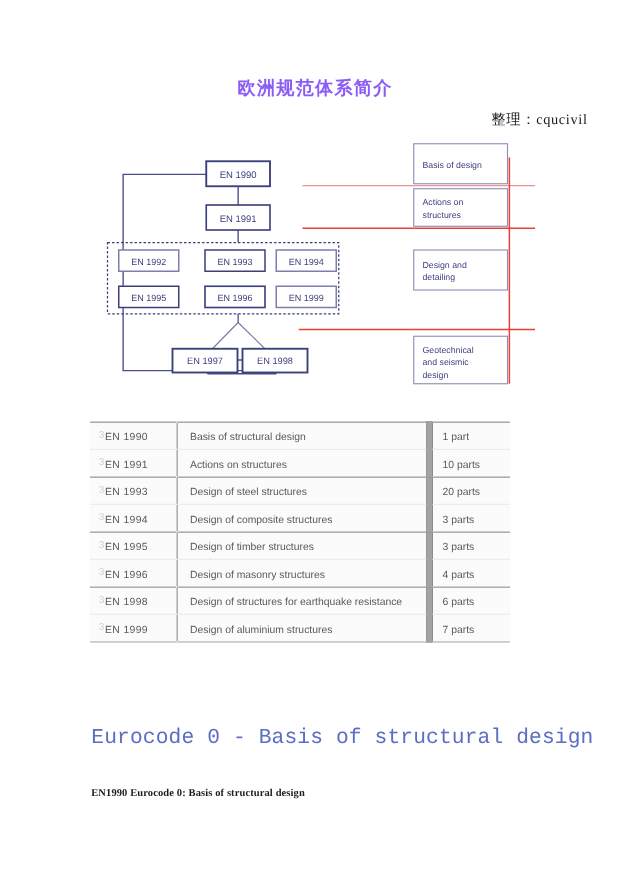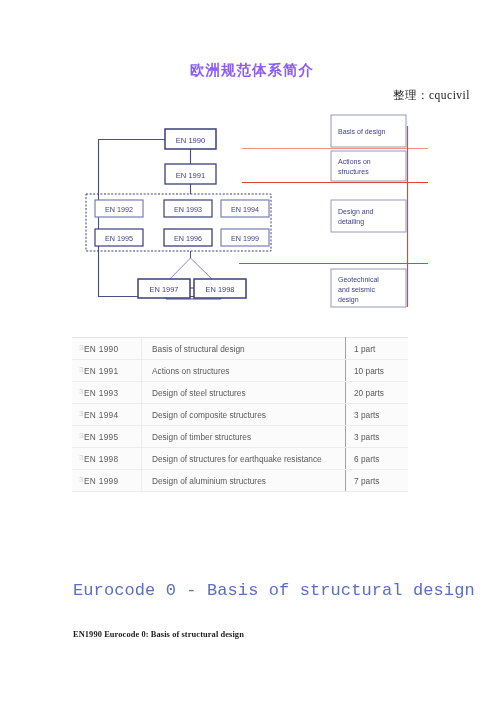--- a/index.html
+++ b/index.html
@@ -80,21 +80,21 @@
   }
   .col-code .lead-mark {
     display: inline-block;
     width: 5px;
     color: #cfcfd2;
     font-size: 8px;
     overflow: hidden;
   }
   .col-desc {
     padding-left: 10px !important;
-    border-right: 1px solid #a3a3a3;
+    border-right: 5px solid #a3a3a3;
   }
   .col-parts {
     width: 54px;
     padding-left: 8px !important;
   }
 
   
   .section-heading {
     position: absolute;
     left: 73px;
@@ -251,20 +251,25 @@
         <td class="col-code"><span class="lead-mark">3</span><span>EN 1994</span></td>
         <td class="col-desc">Design of composite structures</td>
         <td class="col-parts">3 parts</td>
       </tr>
       <tr>
         <td class="col-code"><span class="lead-mark">3</span><span>EN 1995</span></td>
         <td class="col-desc">Design of timber structures</td>
         <td class="col-parts">3 parts</td>
       </tr>
       <tr>
+        <td class="col-code"><span class="lead-mark">3</span><span>EN 1996</span></td>
+        <td class="col-desc">Design of masonry structures</td>
+        <td class="col-parts">4 parts</td>
+      </tr>
+      <tr>
         <td class="col-code"><span class="lead-mark">3</span><span>EN 1998</span></td>
         <td class="col-desc">Design of structures for earthquake resistance</td>
         <td class="col-parts">6 parts</td>
       </tr>
       <tr>
         <td class="col-code"><span class="lead-mark">3</span><span>EN 1999</span></td>
         <td class="col-desc">Design of aluminium structures</td>
         <td class="col-parts">7 parts</td>
       </tr>
     </tbody>

